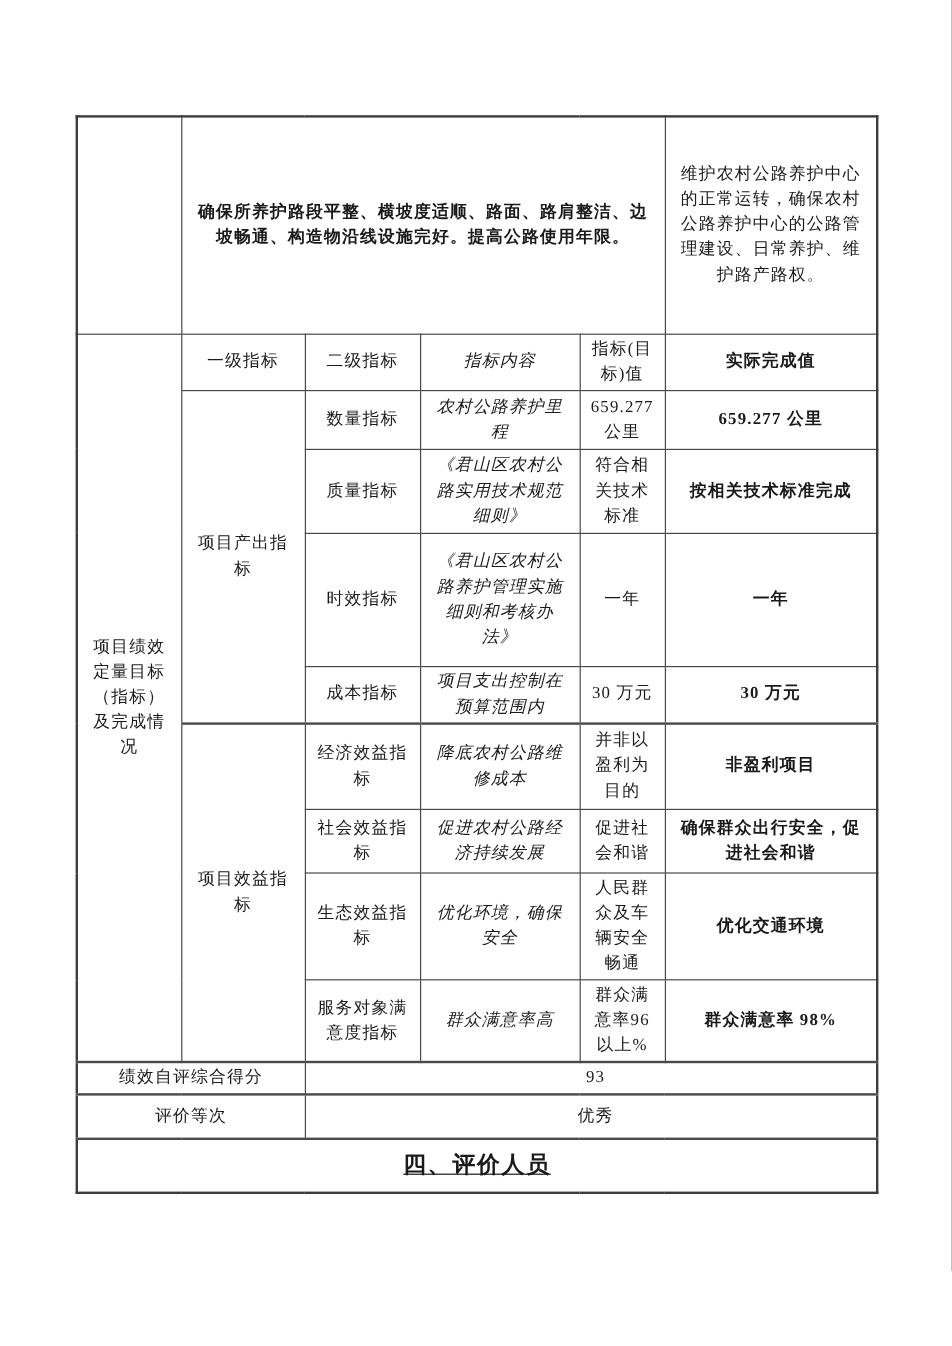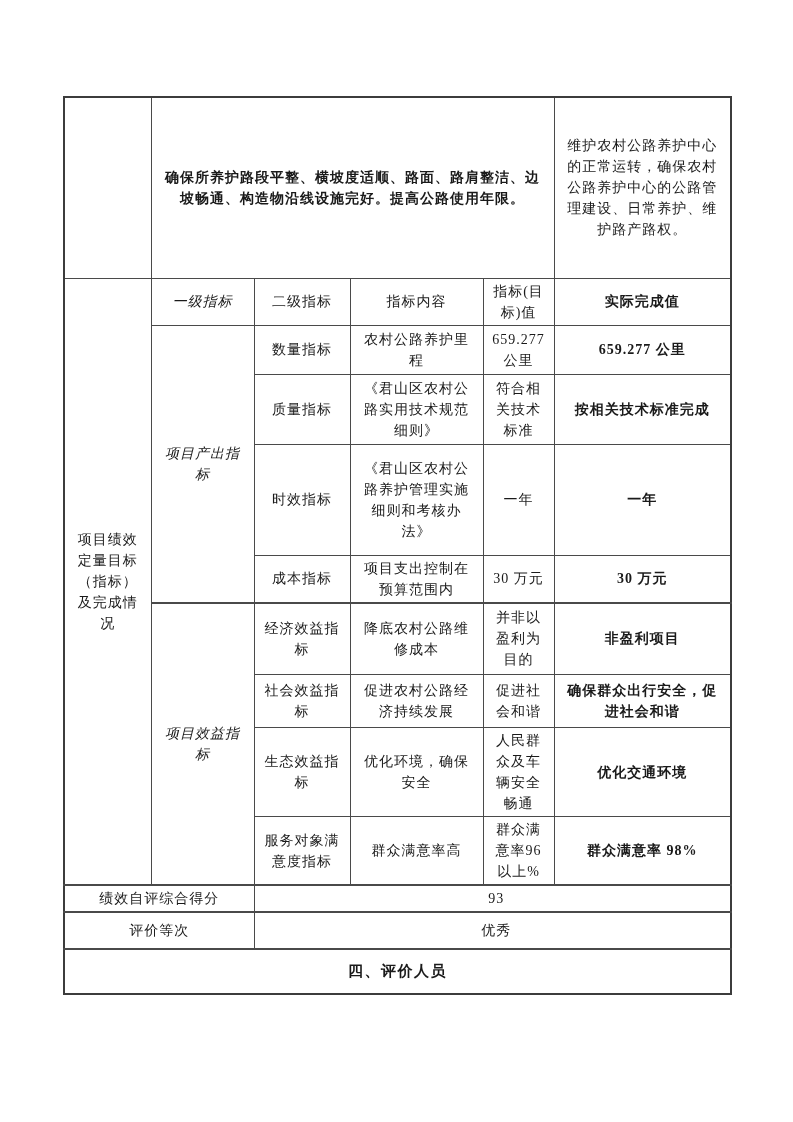--- a/index.html
+++ b/index.html
@@ -26,23 +26,23 @@
   table.eval td {
     border: 1px solid #4a4a4a;
     vertical-align: middle;
     text-align: center;
     line-height: 21px;
     overflow: hidden;
     margin-left: 20px;
   }
   
   td.c1 { padding: 2px 12px; }
-  td.c2 { padding: 2px 13px; font-style: italic; }
+  td.c2 { padding: 2px 13px; }
   td.c3 { padding: 2px 10px; }
-  td.c4 { padding: 2px 12px; }
+  td.c4 { padding: 2px 12px; font-style: italic; }
   td.c5 { padding: 2px 6px;  }
   td.c6 { padding: 2px 8px; font-weight: bold;  }
 
   
   td.goal-cell {
     text-align: justify;
     line-height: 26px;
     padding: 2px 10px;
     font-weight: bold;
   }
@@ -54,22 +54,23 @@
   }
 
   tr.sep td { border-top-width: 2px; }
 
   td.value-cell {
     text-align: left;
     padding: 2px 2px 2px 10px;
   }
   td.heading-cell {
     font-weight: bold;
-    font-size: 15px;
+    font-size: 19px;
     letter-spacing: 1.5px;
+    text-decoration: underline;
   }
 </style>
 </head>
 <body>
 
 <div class="page">
   <table class="eval">
     <colgroup>
       <col style="width:87px">
       <col style="width:103px">

